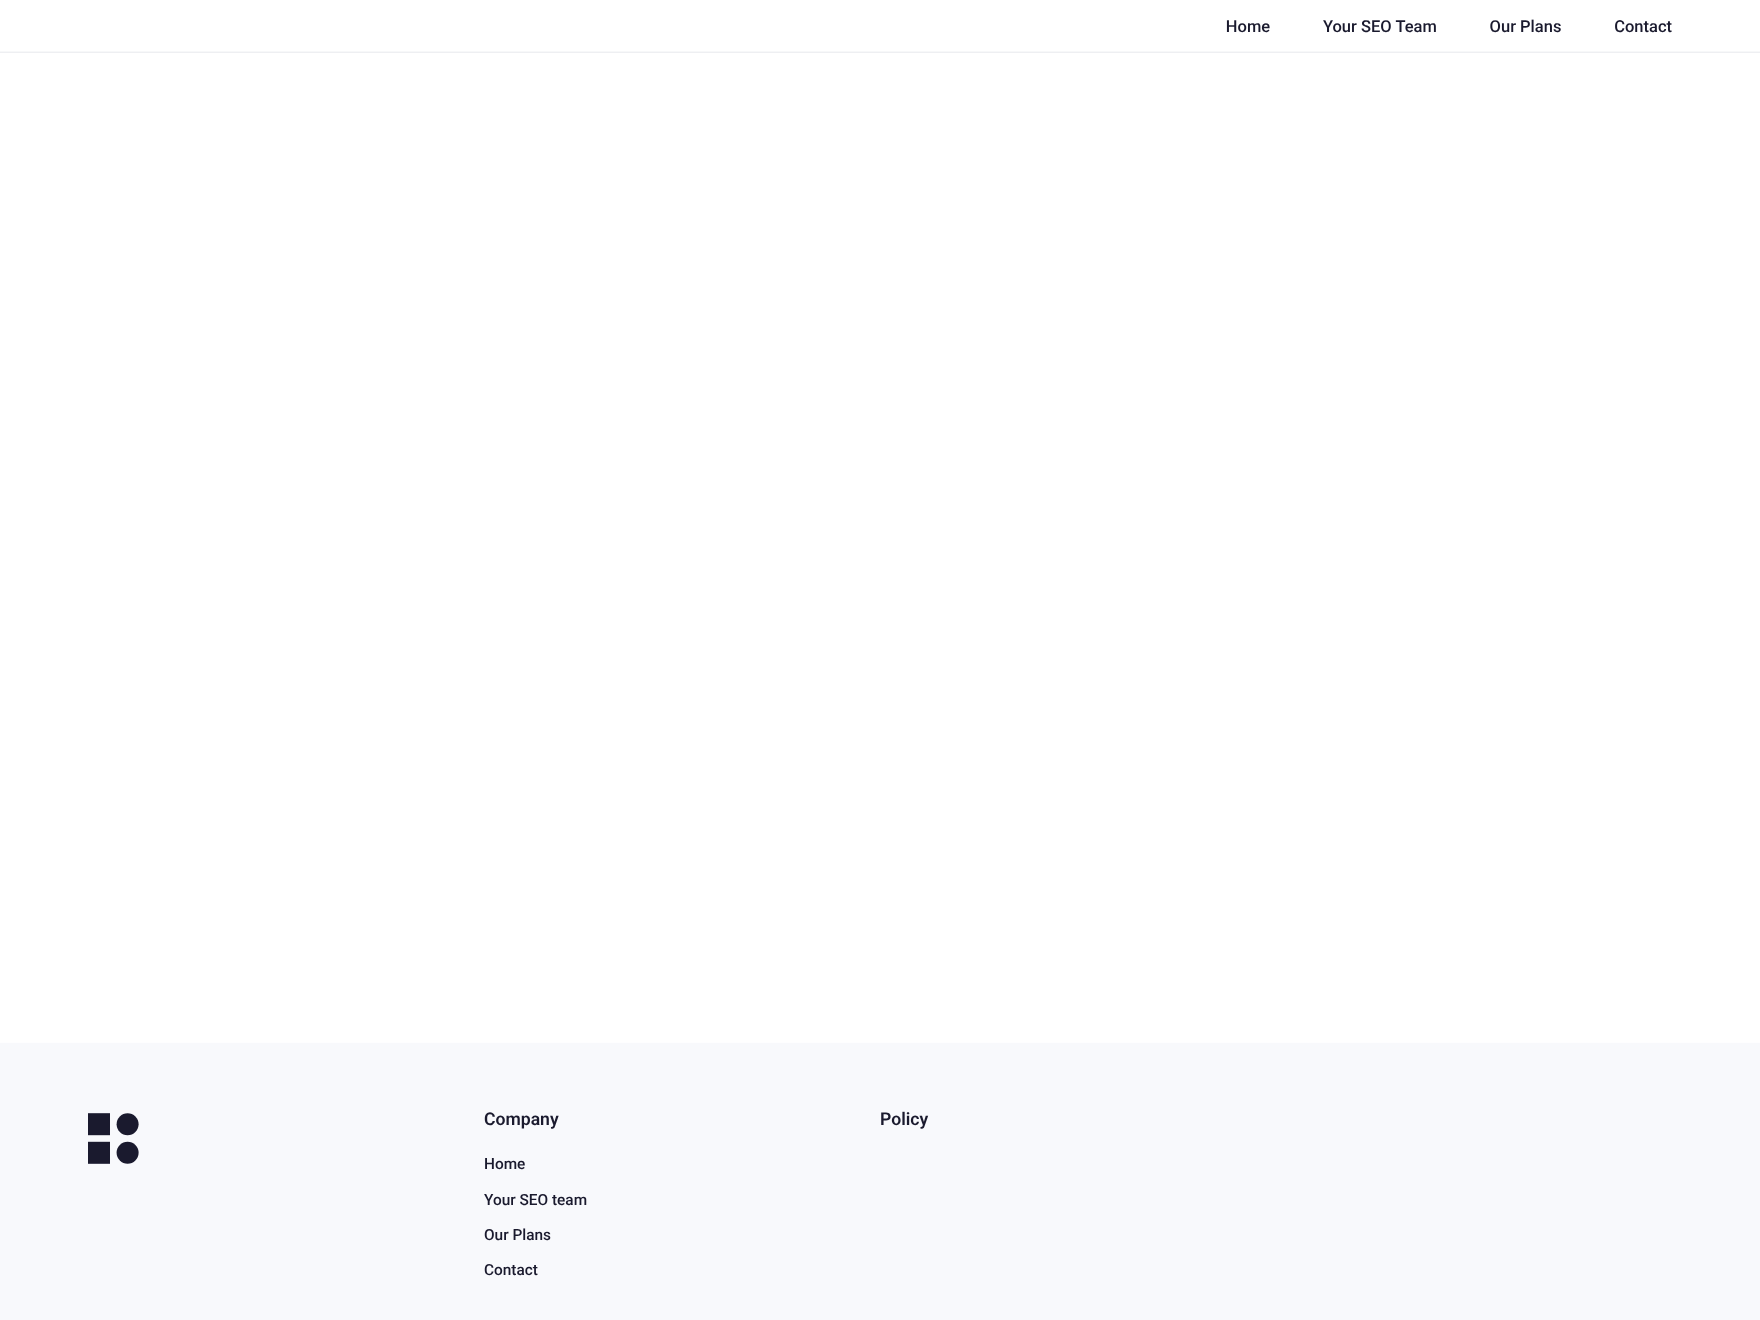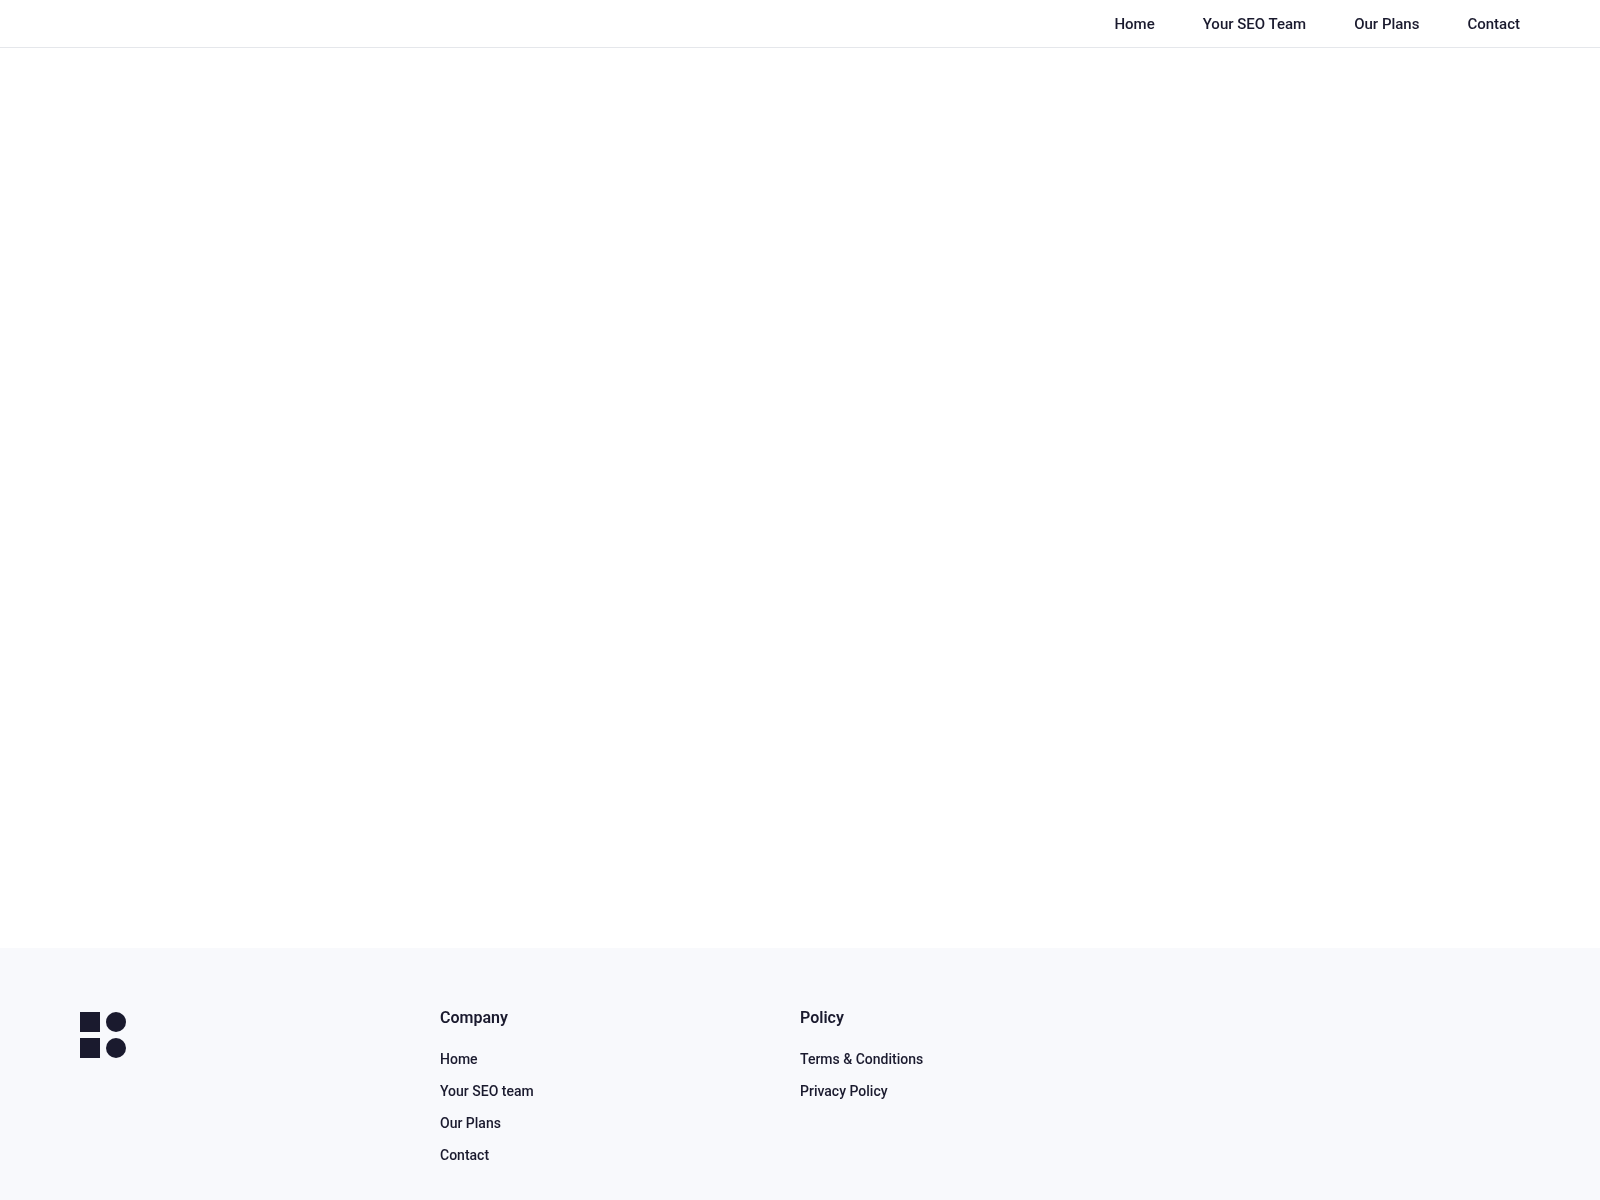--- a/index.html
+++ b/index.html
@@ -139,20 +139,16 @@
     <div class="footer-links">
       <a>Home</a>
       <a>Your SEO team</a>
       <a>Our Plans</a>
       <a>Contact</a>
     </div>
   </div>
 
   <div class="footer-col">
     <div class="footer-col-heading">Policy</div>
-    <div class="footer-links">
-      <a>Terms &amp; Conditions</a>
-      <a>Privacy Policy</a>
-    </div>
   </div>
 
   <div class="footer-col"></div>
 </footer>
 
 </body></html>

